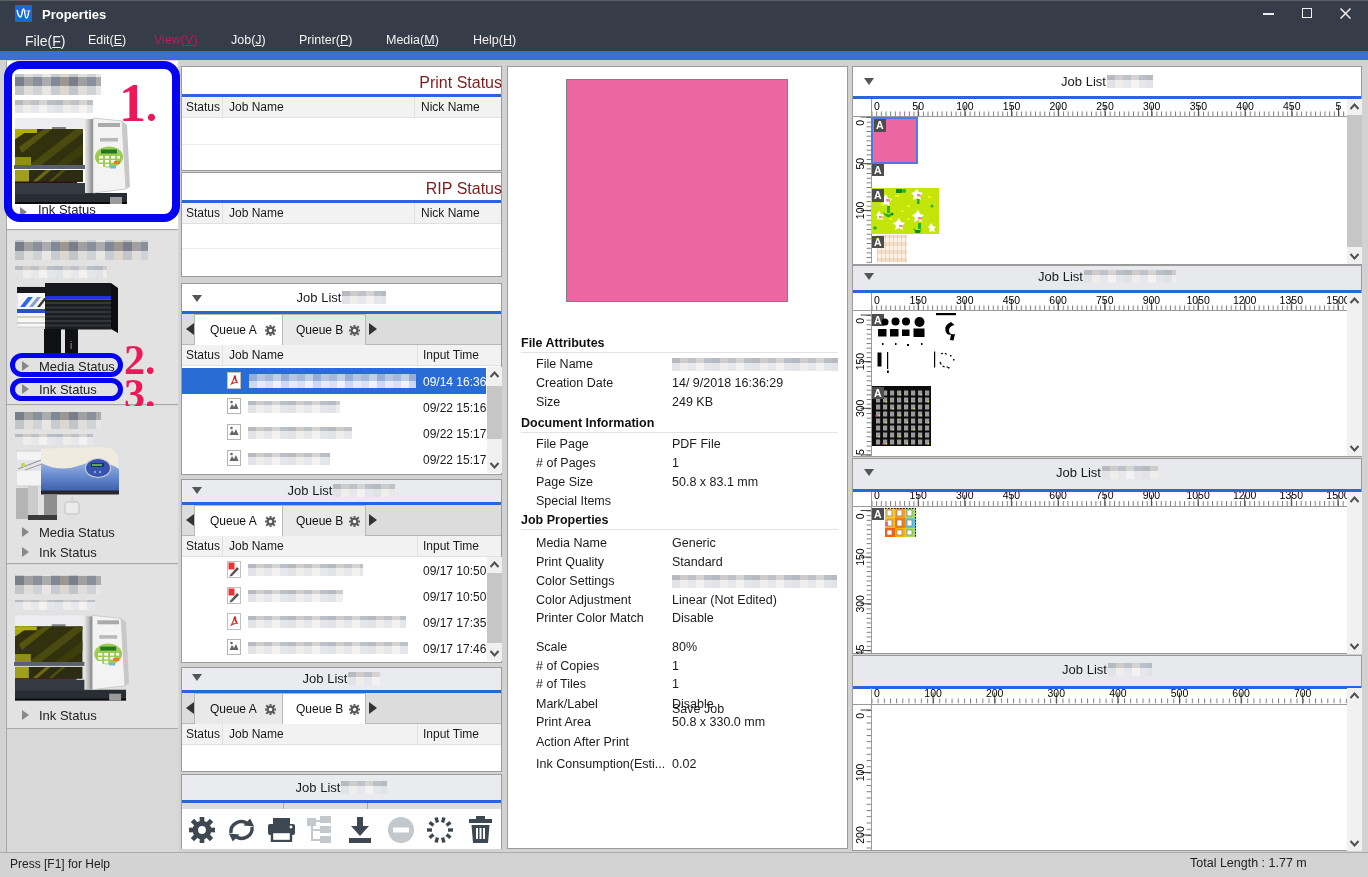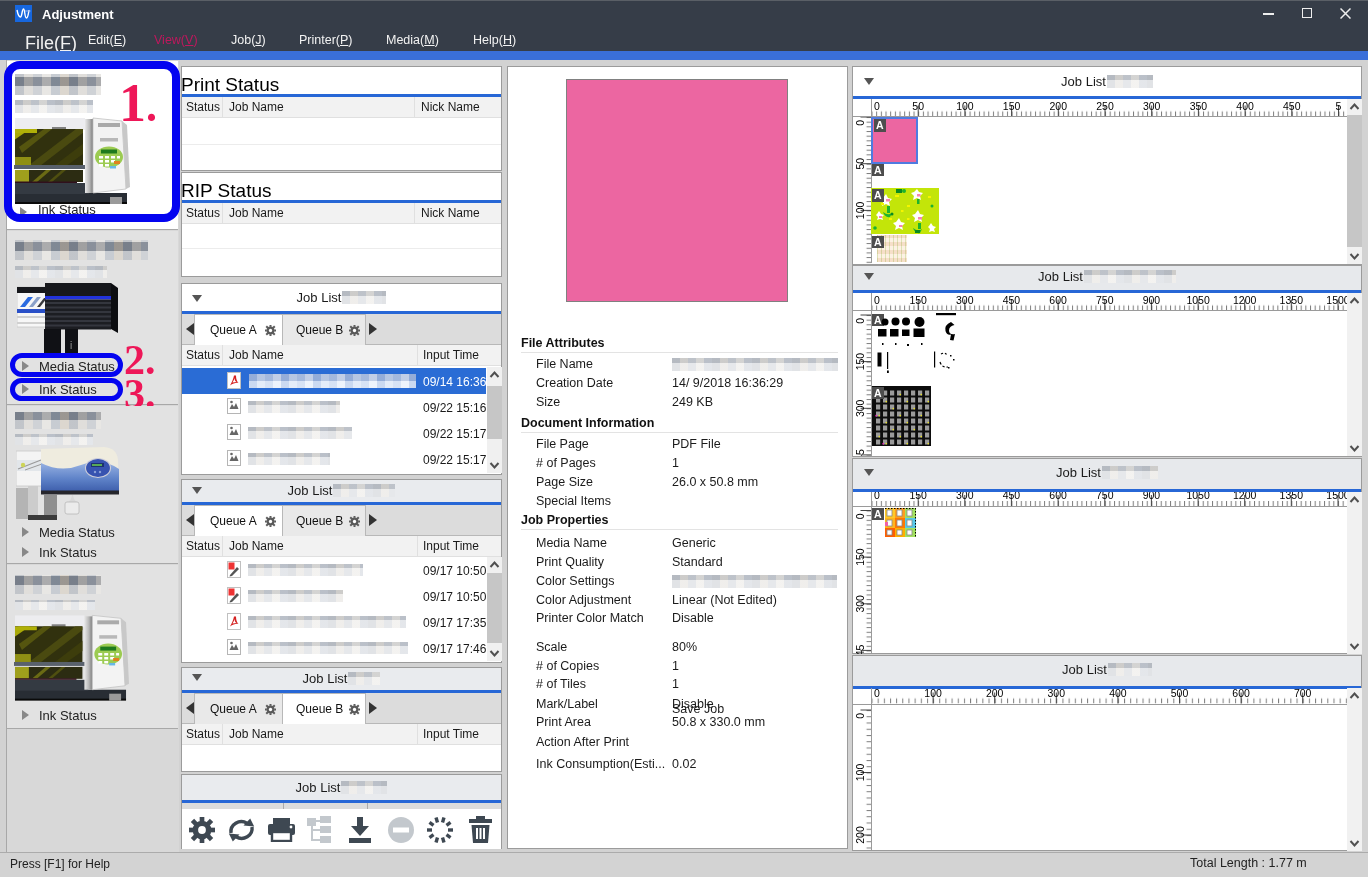--- a/index.html
+++ b/index.html
@@ -1,18 +1,18 @@
 <!DOCTYPE html>
 <html><head><meta charset="utf-8"><style>
 *{margin:0;padding:0;box-sizing:border-box}
 html,body{width:1368px;height:877px;overflow:hidden;font-family:"Liberation Sans",sans-serif}
 #app{position:relative;width:1368px;height:877px;background:#d2d2d2;font-size:12px;color:#1a1a1a}
 .abs{position:absolute}
 .panel{position:absolute;background:#fff;border:1px solid #9b9b9b}
-.ptitle{position:absolute;left:0;right:0;text-align:left;font-size:19px;color:#000000}
+.ptitle{position:absolute;left:0;right:0;text-align:right;font-size:16px;color:#7f1d1d}
 .blueline{position:absolute;left:0;right:0;height:3px;background:#2767d6}
 .hdr{position:absolute;left:0;right:0;background:#f2f2f2;border-bottom:1px solid #e0e0e0}
 .hdr span{position:absolute;top:50%;transform:translateY(-50%);font-size:12px;color:#1a1a1a}
 .colsep{position:absolute;width:1px;background:#e0e0e0}
 .mos{position:absolute;background-image:repeating-linear-gradient(0deg,rgba(255,255,255,.45) 0 9px,rgba(60,70,88,.28) 9px 18px),repeating-linear-gradient(90deg,#8f959e 0 9px,#c7c3bd 9px 18px,#a8adb5 18px 27px,#d6d3ce 27px 36px,#9aa3ad 36px 45px,#c0b6a8 45px 54px)}
 .mosl{position:absolute;background-image:repeating-linear-gradient(0deg,rgba(255,255,255,.5) 0 8px,rgba(120,128,140,.18) 8px 16px),repeating-linear-gradient(90deg,#c3c7cd 0 8px,#e0ddd8 8px 16px,#cdd1d7 16px 24px,#e8e6e2 24px 32px,#c9ced6 32px 40px)}
 .mosb{position:absolute;background-image:repeating-linear-gradient(0deg,rgba(255,255,255,.4) 0 7px,rgba(80,105,160,.22) 7px 14px),repeating-linear-gradient(90deg,#a8c0e8 0 8px,#d2e0f5 8px 16px,#bccfee 16px 24px,#e2ebfa 24px 32px)}
 .alab{position:absolute;width:12.5px;height:12.5px;background:#4d4d4d;color:#fff;font-size:10.5px;font-weight:bold;text-align:center;line-height:12.5px}
 .tab{position:absolute;font-size:13px;color:#111}
 .ring{position:absolute;border:solid #0404f0;border-radius:16px}
@@ -24,27 +24,27 @@
 .sbtxt{font-size:12px;color:#222}
 
 </style></head><body>
 <div id="app">
 <div class="abs" style="left:0;top:0;width:1368px;height:51px;background:#363d48;border-top:1px solid #5a5f66"></div>
 <svg class="abs" style="left:15px;top:5px" width="17" height="17">
       <rect width="17" height="17" fill="#1767de"></rect>
       <path d="M2 5 C3 10,4 12,5.5 12 C7 12,7 4,8.5 4 C10 4,9.5 13,11.5 13 C13 13,13.5 8,14 5" stroke="#fff" stroke-width="1.4" fill="none"></path>
       <line x1="10" y1="6" x2="15.5" y2="6" stroke="#9db8e8" stroke-width="1"></line>
     </svg>
-<div class="abs" style="left:42px;top:7px;font-size:13px;font-weight:bold;color:#fff">Adjustment</div>
+<div class="abs" style="left:42px;top:7px;font-size:13px;font-weight:bold;color:#fff">Properties</div>
 <div class="abs" style="left:1263px;top:13px;width:11px;height:2px;background:#eee"></div>
 <div class="abs" style="left:1302px;top:8px;width:10px;height:10px;border:1.5px solid #eee"></div>
 <svg class="abs" style="left:1340px;top:8px" width="11" height="11">
       <path d="M0.5 0.5 L10.5 10.5 M10.5 0.5 L0.5 10.5" stroke="#eee" stroke-width="1.5"></path>
     </svg>
-<div class="abs" style="left:25px;top:33px;font-size:18px;color:#f2f2f2">File(<span style="text-decoration:underline">F</span>)</div>
+<div class="abs" style="left:25px;top:33px;font-size:14px;color:#f2f2f2">File(<span style="text-decoration:underline">F</span>)</div>
 <div class="abs" style="left:88px;top:33px;font-size:12.5px;color:#f2f2f2">Edit(<span style="text-decoration:underline">E</span>)</div>
 <div class="abs" style="left:154px;top:33px;font-size:12.5px;color:#be185d">View(<span style="text-decoration:underline">V</span>)</div>
 <div class="abs" style="left:231px;top:33px;font-size:12.5px;color:#f2f2f2">Job(<span style="text-decoration:underline">J</span>)</div>
 <div class="abs" style="left:299px;top:33px;font-size:12.5px;color:#f2f2f2">Printer(<span style="text-decoration:underline">P</span>)</div>
 <div class="abs" style="left:386px;top:33px;font-size:12.5px;color:#f2f2f2">Media(<span style="text-decoration:underline">M</span>)</div>
 <div class="abs" style="left:473px;top:33px;font-size:12.5px;color:#f2f2f2">Help(<span style="text-decoration:underline">H</span>)</div>
 <div class="abs" style="left:0;top:51px;width:1368px;height:9px;background:#3a6fd9"></div>
 <div class="abs" style="left:0;top:852px;width:1368px;height:25px;background:#d3d3d3;border-top:1px solid #ababab"></div>
 <div class="abs sbtxt" style="left:10px;top:857px">Press [F1] for Help</div>
 <div class="abs" style="left:1190px;top:856px;font-size:12.5px;color:#222">Total Length : 1.77 m</div>
@@ -562,21 +562,21 @@
     <div class="lbl" style="left:672px;top:376.4px">14/ 9/2018 16:36:29</div>
 <div class="lbl" style="left:536px;top:395.1px">Size</div>
     <div class="lbl" style="left:672px;top:395.1px">249 KB</div>
 <div class="shead" style="left:521px;top:416px">Document Information</div>
 <div class="sline" style="left:521px;top:432px;width:317px"></div>
 <div class="lbl" style="left:536px;top:436.5px">File Page</div>
     <div class="lbl" style="left:672px;top:436.5px">PDF File</div>
 <div class="lbl" style="left:536px;top:455.8px"># of Pages</div>
     <div class="lbl" style="left:672px;top:455.8px">1</div>
 <div class="lbl" style="left:536px;top:475.1px">Page Size</div>
-    <div class="lbl" style="left:672px;top:475.1px">26.0 x 50.8 mm</div>
+    <div class="lbl" style="left:672px;top:475.1px">50.8 x 83.1 mm</div>
 <div class="lbl" style="left:536px;top:493.8px">Special Items</div>
 <div class="shead" style="left:521px;top:513px">Job Properties</div>
 <div class="sline" style="left:521px;top:529px;width:317px"></div>
 <div class="lbl" style="left:536px;top:535.5px">Media Name</div>
     <div class="lbl" style="left:672px;top:535.5px">Generic</div>
 <div class="lbl" style="left:536px;top:554.6px">Print Quality</div>
     <div class="lbl" style="left:672px;top:554.6px">Standard</div>
 <div class="lbl" style="left:536px;top:573.5px">Color Settings</div>
     <div class="mosl" style="left:672px;top:574.5px;width:165px;height:13px"></div>
 <div class="lbl" style="left:536px;top:592.8px">Color Adjustment</div>

